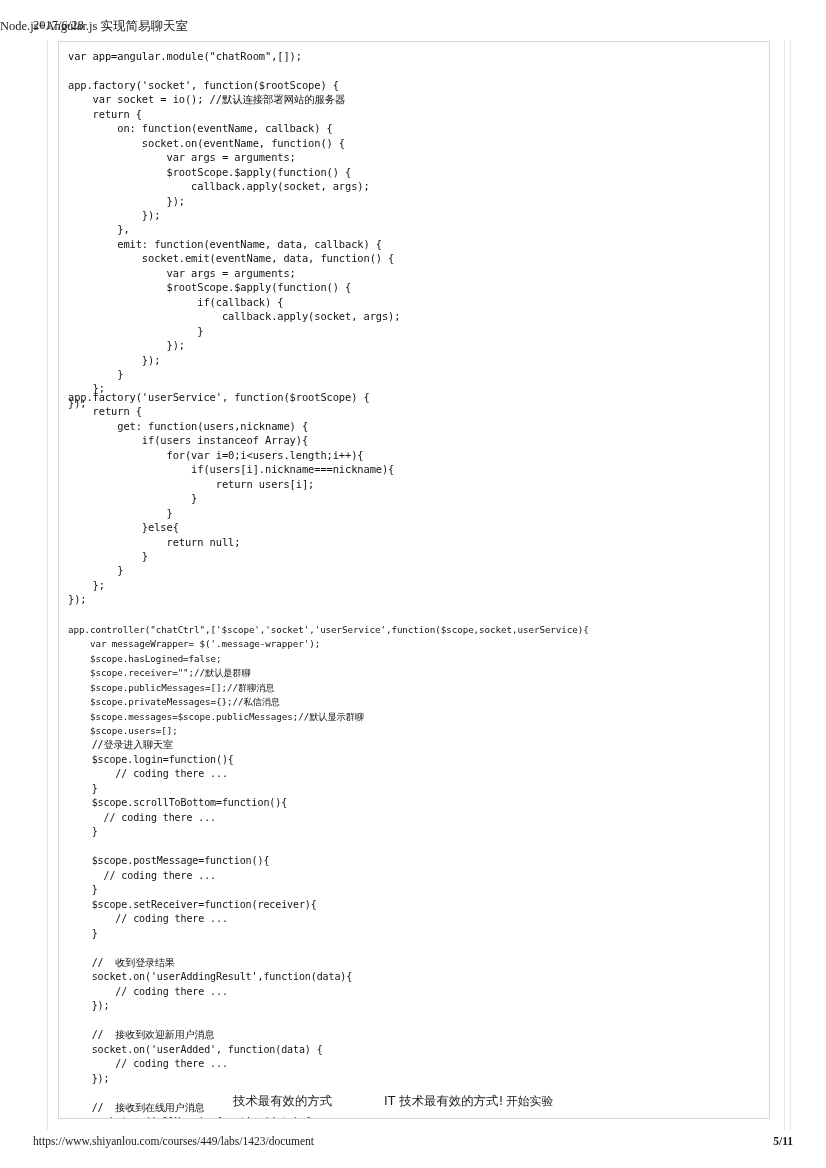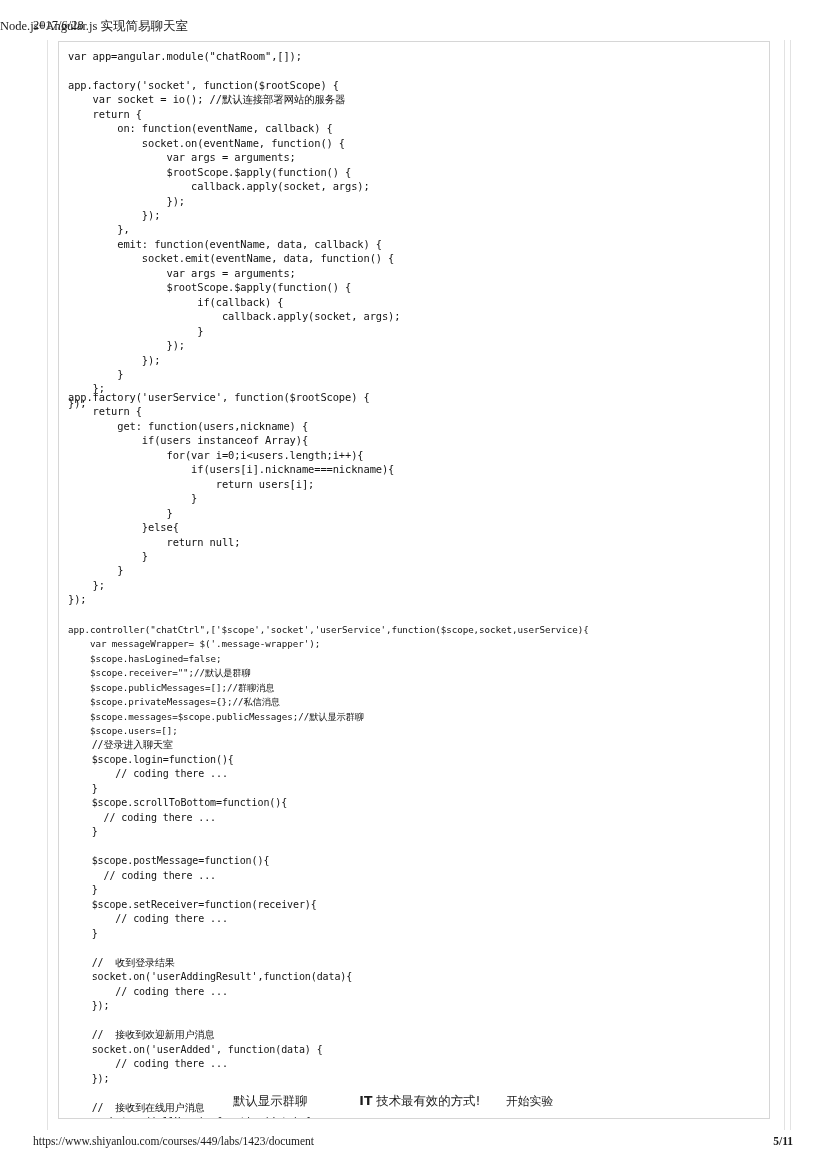--- a/index.html
+++ b/index.html
@@ -109,21 +109,21 @@
   }
   .promo-text {
     position: absolute;
     left: 233px;
     top: 0px;
     font-family: "DejaVu Sans", sans-serif;
     font-size: 12.4px;
     color: #1d1d1d;
     white-space: nowrap;
   }
-  .promo-text b { font-weight: bold; padding-left: 48px; }
+  .promo-text b { font-weight: normal; padding-left: 48px; }
   .promo-cta {
     position: absolute;
     left: 506px;
     top: 1px;
     font-family: Liberation Mono, monospace;
     font-size: 11.8px;
     color: #1d1d1d;
     white-space: nowrap;
   }
 
@@ -244,20 +244,20 @@
     socket.on('userAdded', function(data) {
         // coding there ...
     });
 
     //  接收到在线用户消息
     socket.on('allUser', function(data) {</pre>
   </div>
 </div>
 
 <div class="promo">
-  <span class="promo-text"><span>默认显示群聊 </span><b>IT</b><span> 技术最有效的方式!</span></span>
+  <span class="promo-text"><span>技术最有效的方式 </span><b>IT</b><span> 技术最有效的方式!</span></span>
   <span class="promo-cta">开始实验</span>
 </div>
 
 <div class="print-footer">
   <span class="ft-url">https://www.shiyanlou.com/courses/449/labs/1423/document</span>
   <span class="ft-page">5/11</span>
 </div>
 
 </body></html>

